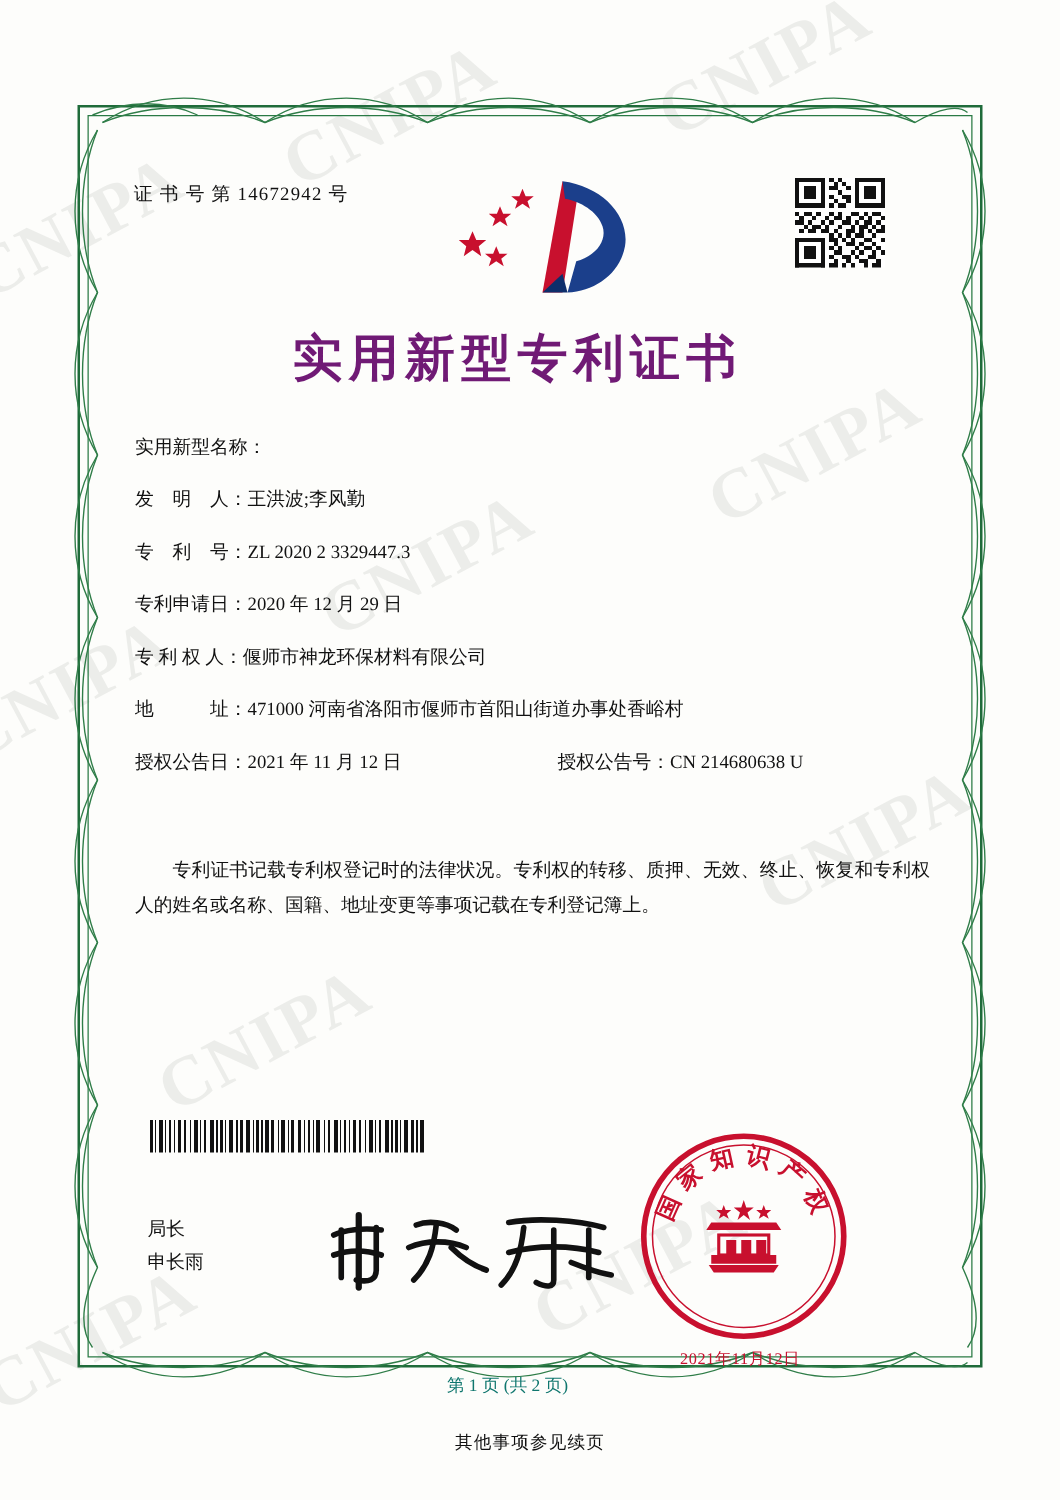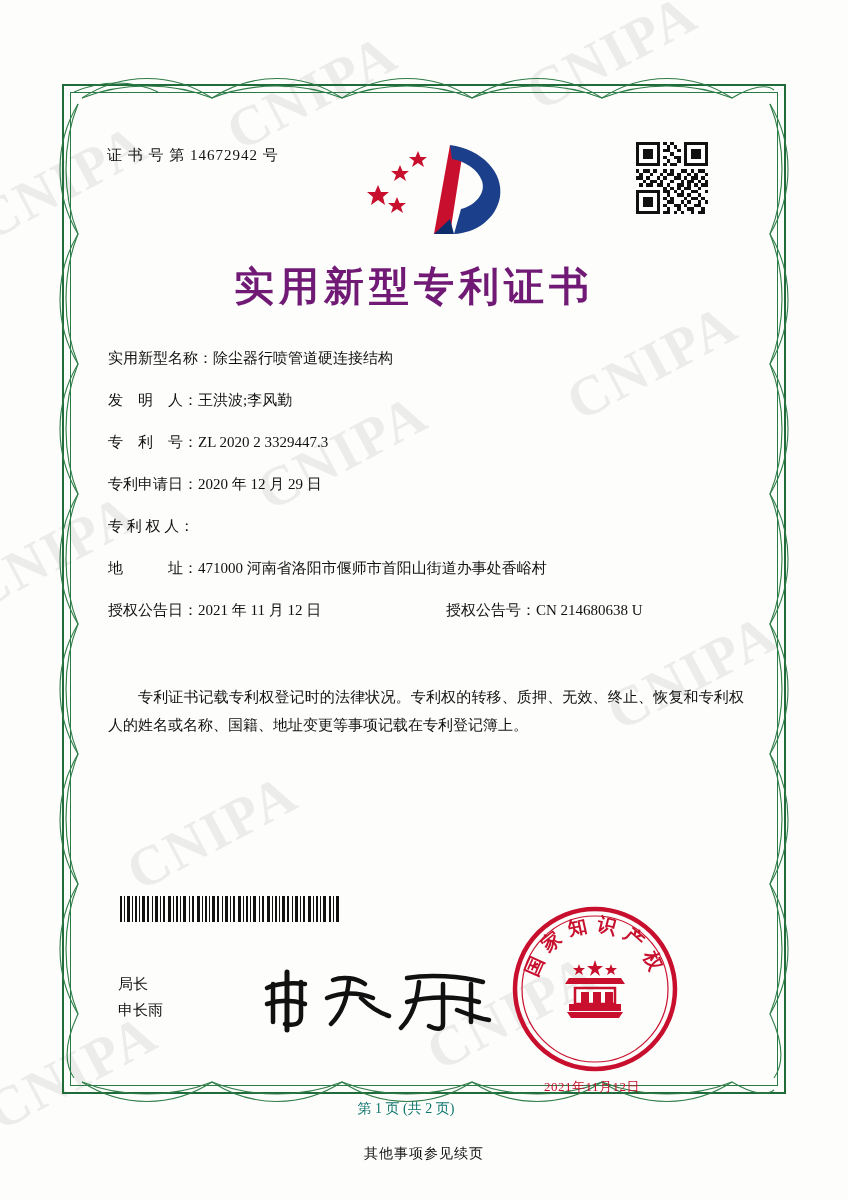--- a/index.html
+++ b/index.html
@@ -411,21 +411,20 @@
       </g>
     </svg>
 
     <div class="title">实用新型专利证书</div>
 
     <div class="fields">
 
       <div class="field-row">
         <span class="field-label">实用新型名称</span>
         <span class="field-colon">：</span>
-        <span class="field-value">除尘器行喷管道硬连接结构</span>
       </div>
 
       <div class="field-row">
         <span class="field-label">发　明　人</span>
         <span class="field-colon">：</span>
         <span class="field-value">王洪波;李风勤</span>
       </div>
 
       <div class="field-row">
         <span class="field-label">专　利　号</span>
@@ -435,20 +434,21 @@
 
       <div class="field-row">
         <span class="field-label">专利申请日</span>
         <span class="field-colon">：</span>
         <span class="field-value">2020 年 12 月 29 日</span>
       </div>
 
       <div class="field-row">
         <span class="field-label">专 利 权 人</span>
         <span class="field-colon">：</span>
+        <span class="field-value">偃师市神龙环保材料有限公司</span>
       </div>
 
       <div class="field-row">
         <span class="field-label">地　　　址</span>
         <span class="field-colon">：</span>
         <span class="field-value">471000 河南省洛阳市偃师市首阳山街道办事处香峪村</span>
       </div>
 
       <div class="field-row two-col">
         <span class="field-label">授权公告日</span>

